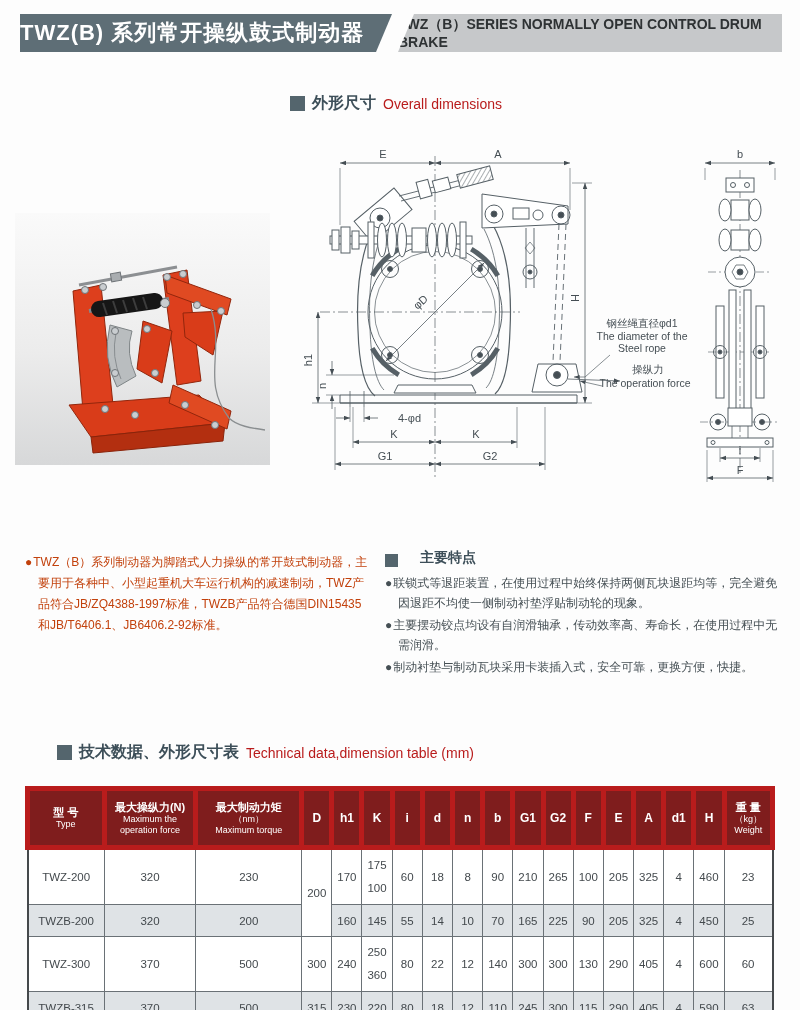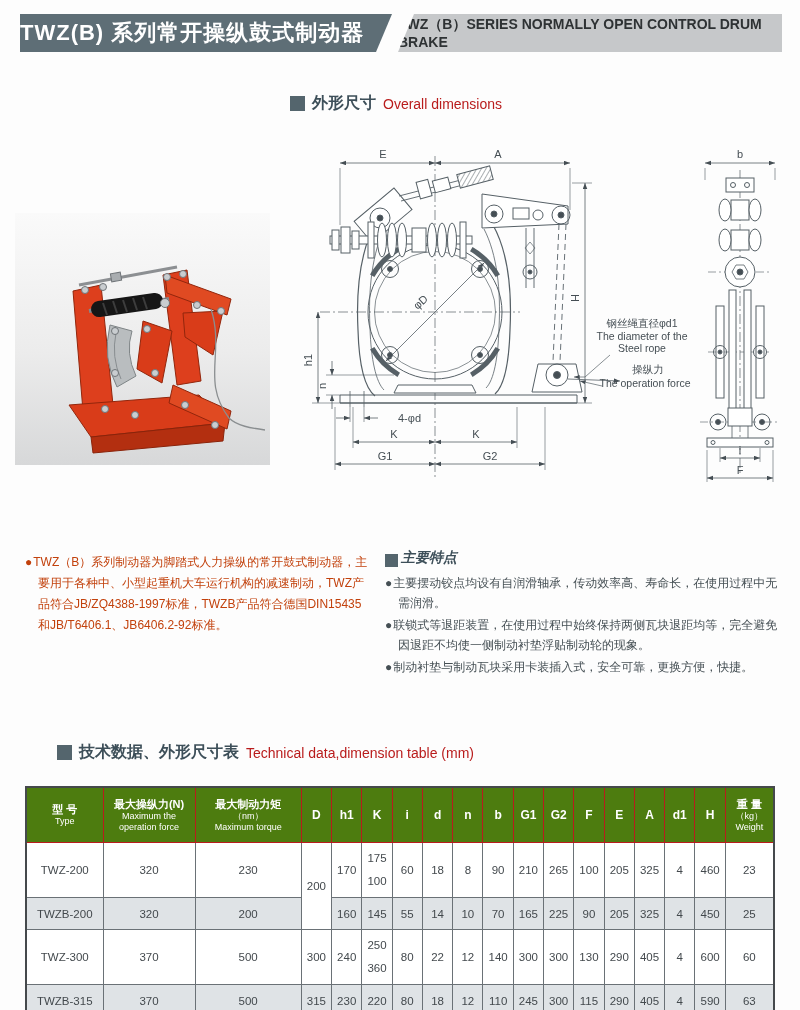--- a/index.html
+++ b/index.html
@@ -27,31 +27,31 @@
   
   .photo{position:absolute;left:15px;top:213px;width:255px;height:252px;}
   .drawing{position:absolute;left:280px;top:130px;width:510px;height:362px;}
   .drawing svg text{font-family:"Liberation Sans","DejaVu Sans",sans-serif;}
 
   
   .desc{position:absolute;left:25px;top:552px;width:348px;font-size:12px;line-height:21px;color:#c2410c;}
   .desc p{margin:0;padding-left:13px;}
   .desc p::before{content:"●";margin-left:-13px;margin-right:1px;}
   .features{position:absolute;left:385px;top:549px;width:398px;}
-  .f-title{display:flex;align-items:flex-end;gap:3px;margin-bottom:6px;font-style:italic;}
+  .f-title{display:flex;align-items:flex-end;gap:22px;margin-bottom:6px;}
   .f-title .sq2{width:13px;height:13px;background:#54656d;}
   .f-title .t{font-size:14px;font-weight:bold;color:#3d4f59;}
   .features ul{list-style:none;margin:0;padding:0;}
   .features li{font-size:12px;line-height:20px;color:#454f54;padding-left:13px;margin-bottom:2px;}
   .features li::before{content:"●";margin-left:-13px;margin-right:1px;}
 
   
   table.spec{position:absolute;left:25px;top:786px;width:750px;border-collapse:collapse;
              table-layout:fixed;border:2px solid #45494c;}
-  table.spec th{background:#4d7c0f;color:#ffffff;border:1px solid #b91c1c;padding:2px 1px;
+  table.spec th{background:#7f1d1d;color:#ffffff;border:5px solid #b91c1c;padding:2px 1px;
                 height:50px;font-weight:bold;vertical-align:middle;}
   table.spec th .h-main{font-size:11px;line-height:13px;}
   table.spec th .h-sub{font-size:9px;line-height:11px;font-weight:normal;}
   table.spec th .h-solo{font-size:12px;}
   table.spec td{border:1px solid #6a7176;text-align:center;vertical-align:middle;
                 font-size:11.5px;color:#43494d;height:29px;background:#ffffff;padding:1px;}
   table.spec tr.shaded td{background:#dfe3e6;}
   table.spec tr.tall td{height:52px;}
   table.spec td.merged{background:#ffffff;}
   table.spec td .stackv{line-height:13px;padding:5px 0;}
@@ -344,22 +344,22 @@
   <div class="desc">
     <p>TWZ（B）系列制动器为脚踏式人力操纵的常开鼓式制动器，主要用于各种中、小型起重机大车运行机构的减速制动，TWZ产品符合JB/ZQ4388-1997标准，TWZB产品符合德国DIN15435和JB/T6406.1、JB6406.2-92标准。</p>
   </div>
 
   <div class="features">
     <div class="f-title">
       <span class="sq2"></span>
       <span class="t">主要特点</span>
     </div>
     <ul>
+      <li>联锁式等退距装置，在使用过程中始终保持两侧瓦块退距均等，完全避免因退距不均使一侧制动衬垫浮贴制动轮的现象。</li>
       <li>主要摆动铰点均设有自润滑轴承，传动效率高、寿命长，在使用过程中无需润滑。</li>
-      <li>联锁式等退距装置，在使用过程中始终保持两侧瓦块退距均等，完全避免因退距不均使一侧制动衬垫浮贴制动轮的现象。</li>
       <li>制动衬垫与制动瓦块采用卡装插入式，安全可靠，更换方便，快捷。</li>
     </ul>
   </div>
 
   <div class="sec-title" id="sec-table">
     <span class="sq"></span>
     <span class="cn">技术数据、外形尺寸表</span>
     <span class="en">Technical data,dimension table (mm)</span>
   </div>
 

